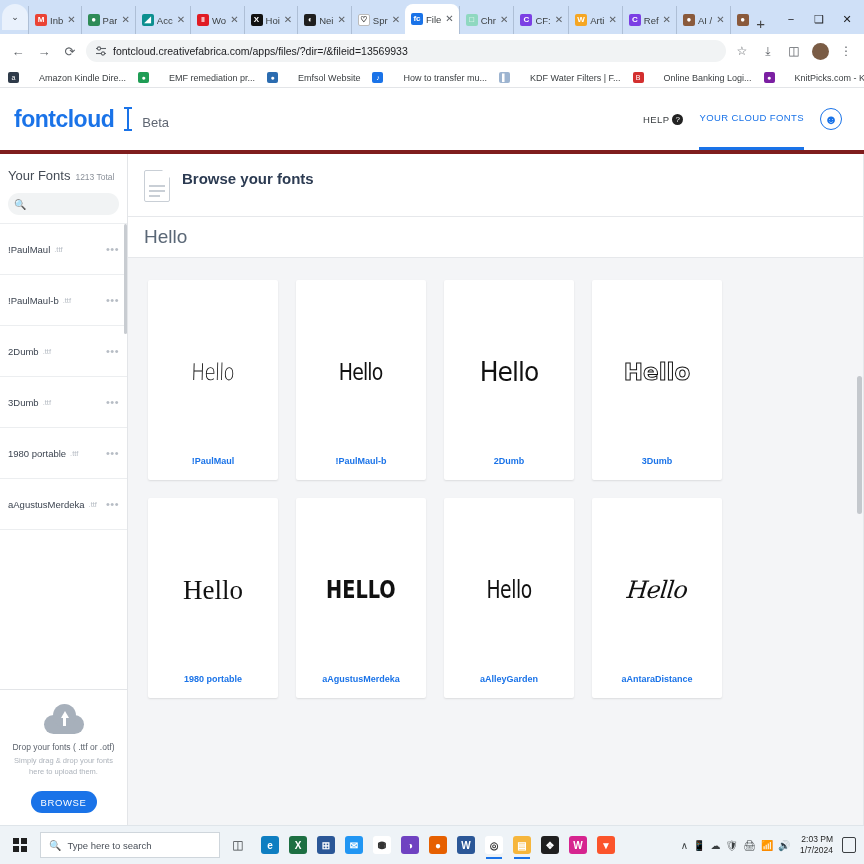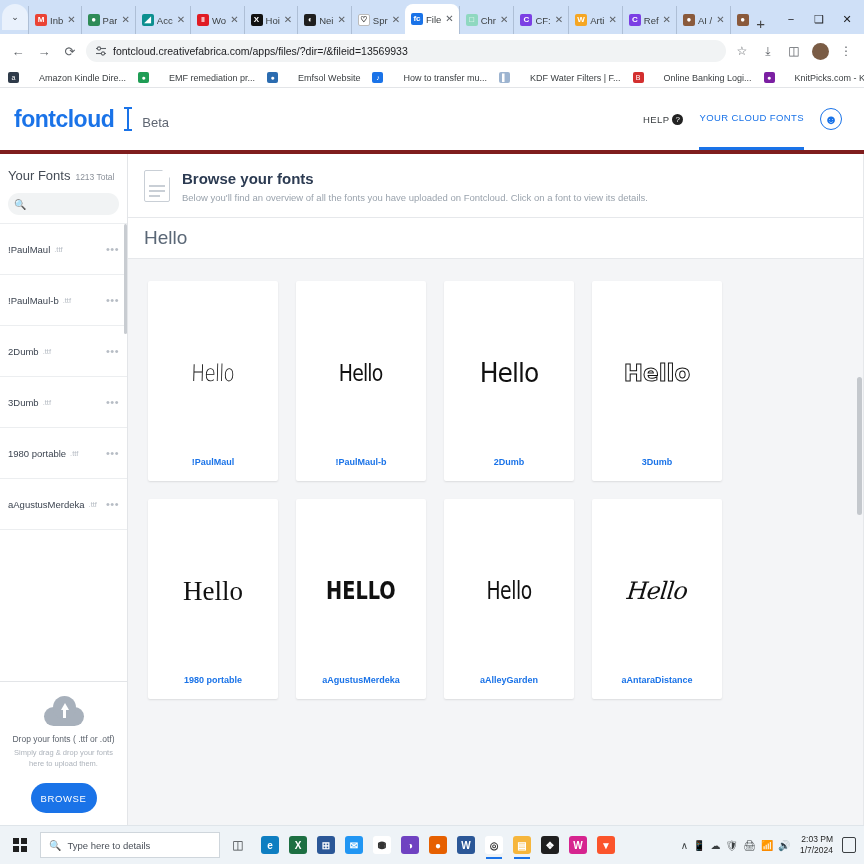--- a/index.html
+++ b/index.html
@@ -113,21 +113,21 @@
   .sb-scroll { position:absolute; right:0; top:0; width: 3px; height: 110px; background:#c8ccd1; border-radius:2px;}
 
   .sb-drop { border-top: 1px solid #e3e5e8; padding: 14px 6px 12px 6px; text-align: center; flex: 0 0 auto; }
   .cloud-ico { width: 40px; height: 30px; margin: 0 auto 8px auto; position: relative; }
   .cloud-ico .c1 { position:absolute; left:0; bottom:0; width:40px; height:19px; background:#a7b0bb; border-radius:10px; }
   .cloud-ico .c2 { position:absolute; left:9px; top:0; width:23px; height:23px; background:#a7b0bb; border-radius:50%; }
   .cloud-ico .arr { position:absolute; left:17px; top:7px; width:0;height:0;border-left:4px solid transparent;border-right:4px solid transparent;border-bottom:7px solid #fff;}
   .cloud-ico .arr2{ position:absolute; left:19px; top:13px; width:3px;height:9px;background:#fff;}
   .drop-t1 { font-size: 8.5px; color: #5c636d; margin-bottom: 4px; }
   .drop-t2 { font-size: 7.5px; color: #aeb4bc; line-height: 1.45; padding: 0 4px; }
-  .browse-btn { margin: 13px auto 0 auto; width: 66px; height: 30px; border-radius: 15px; background: #1a73e8;
+  .browse-btn { margin: 13px auto 0 auto; width: 66px; height: 22px; border-radius: 15px; background: #1a73e8;
     color: #fff; font-size: 9.5px; letter-spacing: .6px; display: flex; align-items: center; justify-content: center; }
 
   
   .main { flex: 1; background: #fff; display: flex; flex-direction: column; min-width: 0; position: relative; justify-content: space-between; }
   .browse-hdr { display: flex; gap: 12px; padding: 16px 16px 14px 16px; align-items: flex-start; }
   .doc-ico { width: 26px; height: 32px; flex: 0 0 26px; border: 1.6px solid #c9cfd6; border-radius: 2px; position: relative; }
   .doc-ico:after { content:""; position:absolute; right:-1px; top:-1px; border-left: 8px solid transparent; border-top: 8px solid #fff;}
   .doc-ico .ln { position:absolute; left: 4px; height: 1.6px; background:#c9cfd6; }
   .doc-ico .l1{ top:14px; width:16px;} .doc-ico .l2{ top:19px; width:16px;} .doc-ico .l3{ top:24px; width:11px;}
   .browse-t { font-size: 15px; font-weight: bold; color: #2c3b52; margin-bottom: 5px; }
@@ -399,21 +399,20 @@
 
       <div class="main">
         <div class="browse-hdr">
           <div class="doc-ico">
             <span class="ln l1"></span>
               <span class="ln l2"></span>
               <span class="ln l3"></span>
           </div>
           <div>
             <div class="browse-t">Browse your fonts</div>
-            <div class="browse-s">Below you'll find an overview of all the fonts you have uploaded on Fontcloud. Click on a font to view its details.</div>
           </div>
         </div>
 
         <div class="preview-bar">
           <input type="text" id="preview-input" placeholder="Type your text here" value="Hello" style="">
         </div>
 
         <div class="grid-area">
           <div class="grid" id="grid">
               <div class="card">
@@ -476,21 +475,21 @@
     <div class="tb-start">
       <span class="win-logo">
           <i></i>
           <i></i>
           <i></i>
           <i></i>
         </span>
     </div>
     <div class="tb-search">
       <span style="font-size:10px;color:#4a5059;">🔍</span>
-      <span class="ph">Type here to details</span>
+      <span class="ph">Type here to search</span>
     </div>
     <div class="tb-app">
       <span style="font-size:12px;color:#3c4043;">◫</span>
     </div>
     <div style="display:flex;align-items:center;" id="tb-apps">
         <div class="tb-app">
           <span class="sq" style="background:#0e7ec1;">e</span>
         </div>
         <div class="tb-app">
           <span class="sq" style="background:#1d6f42;">X</span>

